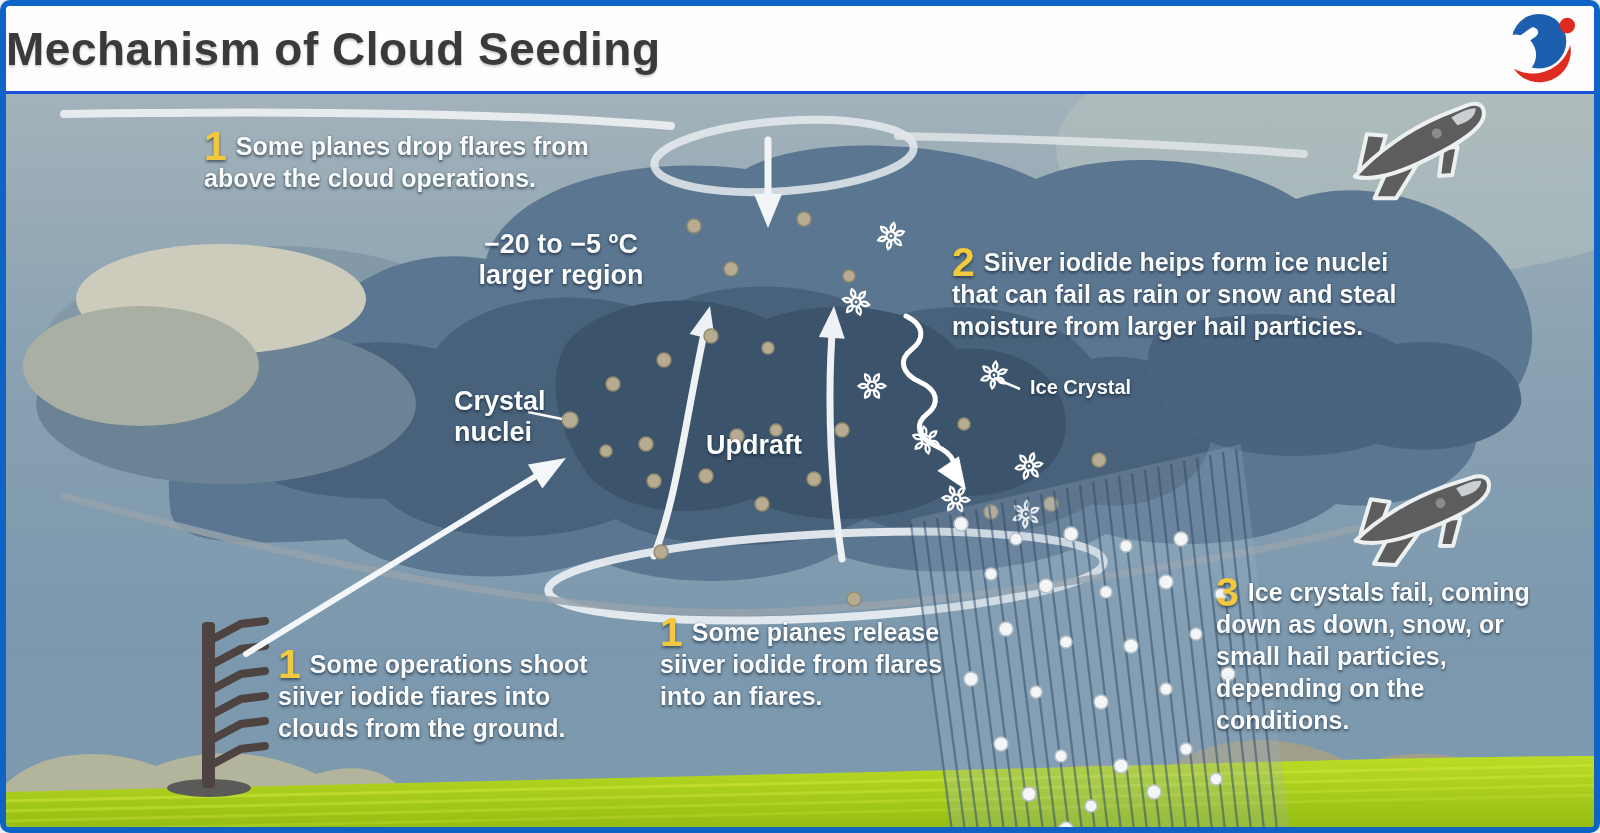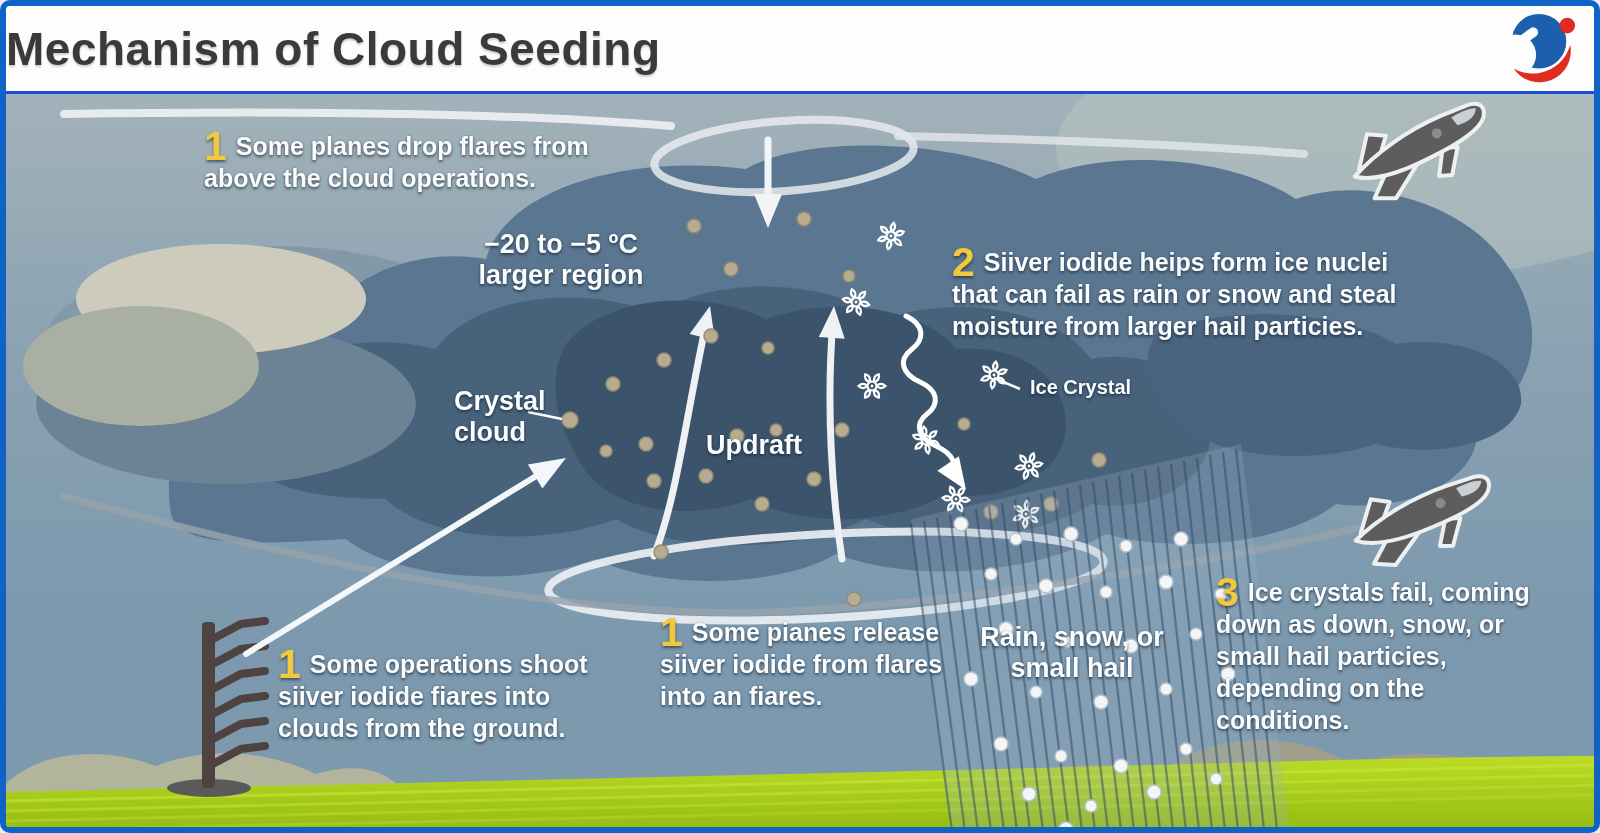--- a/index.html
+++ b/index.html
@@ -242,41 +242,37 @@
       <span class="num">1</span><span>Some planes drop flares from above the cloud operations.</span>
     </div>
 
     <div class="label big center" style="left:400px;top:135px;width:310px;">
       <div>−20 to −5 ºC</div>
       <div>larger region</div>
     </div>
 
     <div class="label big" style="left:448px;top:292px;">
       <div>Crystal</div>
-      <div>cloud</div>
+      <div>nuclei</div>
     </div>
 
     <div class="label big" style="left:700px;top:288px;margin-top:48px;">Updraft</div>
 
     <div class="label step" style="left:946px;top:152px;width:452px;">
       <span class="num">2</span><span>Siiver iodide heips form ice nuclei that can fail as rain or snow and steal moisture from larger hail particies.</span>
     </div>
 
     <div class="label small-label" style="left:1024px;top:282px;">Ice Crystal</div>
 
     <div class="label step" style="left:272px;top:554px;width:310px;">
       <span class="num">1</span><span>Some operations shoot siiver iodide fiares into clouds from the ground.</span>
     </div>
 
     <div class="label step" style="left:654px;top:522px;width:300px;">
       <span class="num">1</span><span>Some pianes release siiver iodide from flares into an fiares.</span>
     </div>
 
-    <div class="label big center" style="left:931px;top:528px;width:270px;">
-      <div>Rain, snow, or</div>
-      <div>small hail</div>
-    </div>
 
     <div class="label step" style="left:1210px;top:482px;width:345px;">
       <span class="num">3</span><span>Ice crystals fail, coming down as down, snow, or small hail particies, depending on the conditions.</span>
     </div>
   </div>
 </div>
 
 </body></html>

